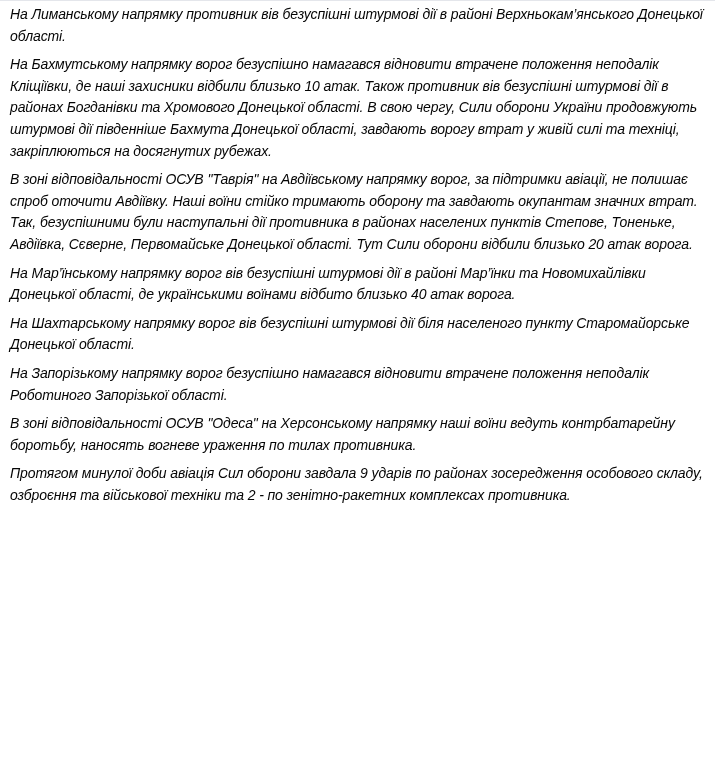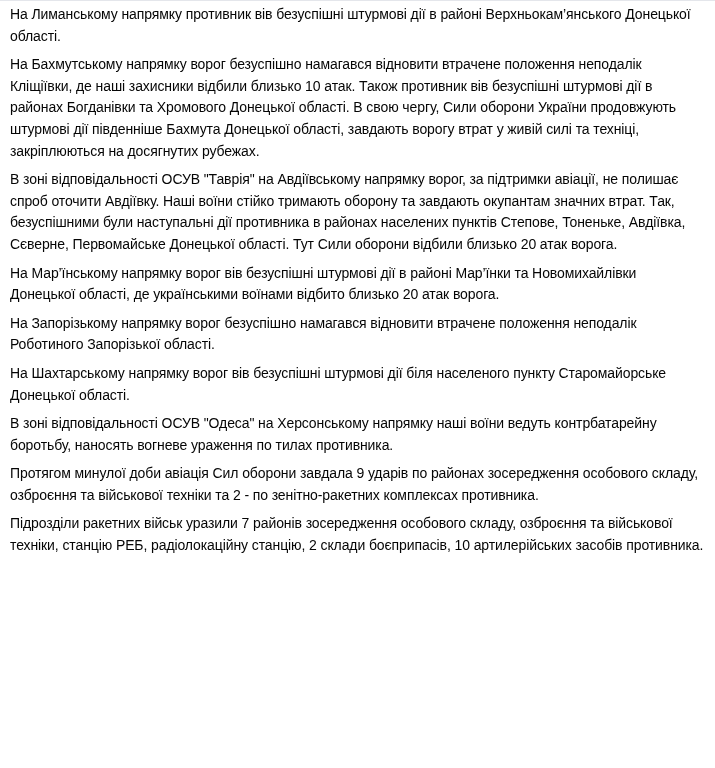--- a/index.html
+++ b/index.html
@@ -24,31 +24,31 @@
     padding: 3px 10px 0 10px;
   }
   .para {
     margin: 0 0 7px 0;
     font-size: 14px;
     line-height: 21.6px;
     letter-spacing: -0.1px;
     color: #050505;
     white-space: pre-line;
     text-align: left;
+    font-style: italic;
   }
 </style>
 </head>
 <body>
 
 <div class="divider"></div>
 
 <article class="post-body">
 
 <p class="para">На Лиманському напрямку противник вів безуспішні штурмові дії в районі Верхньокам’янського Донецької області.</p>
     <p class="para">На Бахмутському напрямку ворог безуспішно намагався відновити втрачене положення неподалік Кліщіївки, де наші захисники відбили близько 10 атак. Також противник вів безуспішні штурмові дії в районах Богданівки та Хромового Донецької області. В свою чергу, Сили оборони України продовжують штурмові дії південніше Бахмута Донецької області, завдають ворогу втрат у живій силі та техніці, закріплюються на досягнутих рубежах.</p>
     <p class="para">В зоні відповідальності ОСУВ "Таврія" на Авдіївському напрямку ворог, за підтримки авіації, не полишає спроб оточити Авдіївку. Наші воїни стійко тримають оборону та завдають окупантам значних втрат. Так, безуспішними були наступальні дії противника в районах населених пунктів Степове, Тоненьке, Авдіївка, Сєверне, Первомайське Донецької області. Тут Сили оборони відбили близько 20 атак ворога.</p>
-    <p class="para">На Мар’їнському напрямку ворог вів безуспішні штурмові дії в районі Мар’їнки та Новомихайлівки Донецької області, де українськими воїнами відбито близько 20 атак ворога.</p>
+    <p class="para">На Мар’їнському напрямку ворог вів безуспішні штурмові дії в районі Мар’їнки та Новомихайлівки Донецької області, де українськими воїнами відбито близько 40 атак ворога.</p>
+    <p class="para">На Шахтарському напрямку ворог вів безуспішні штурмові дії біля населеного пункту Старомайорське Донецької області.</p>
     <p class="para">На Запорізькому напрямку ворог безуспішно намагався відновити втрачене положення неподалік Роботиного Запорізької області.</p>
-    <p class="para">На Шахтарському напрямку ворог вів безуспішні штурмові дії біля населеного пункту Старомайорське Донецької області.</p>
     <p class="para">В зоні відповідальності ОСУВ "Одеса" на Херсонському напрямку наші воїни ведуть контрбатарейну боротьбу, наносять вогневе ураження по тилах противника.</p>
     <p class="para">Протягом минулої доби авіація Сил оборони завдала 9 ударів по районах зосередження особового складу, озброєння та військової техніки та 2 - по зенітно-ракетних комплексах противника.</p>
-    <p class="para">Підрозділи ракетних військ уразили 7 районів зосередження особового складу, озброєння та військової техніки,  станцію РЕБ, радіолокаційну станцію, 2 склади боєприпасів, 10 артилерійських засобів противника.</p>
   </article>
 
 </body></html>

